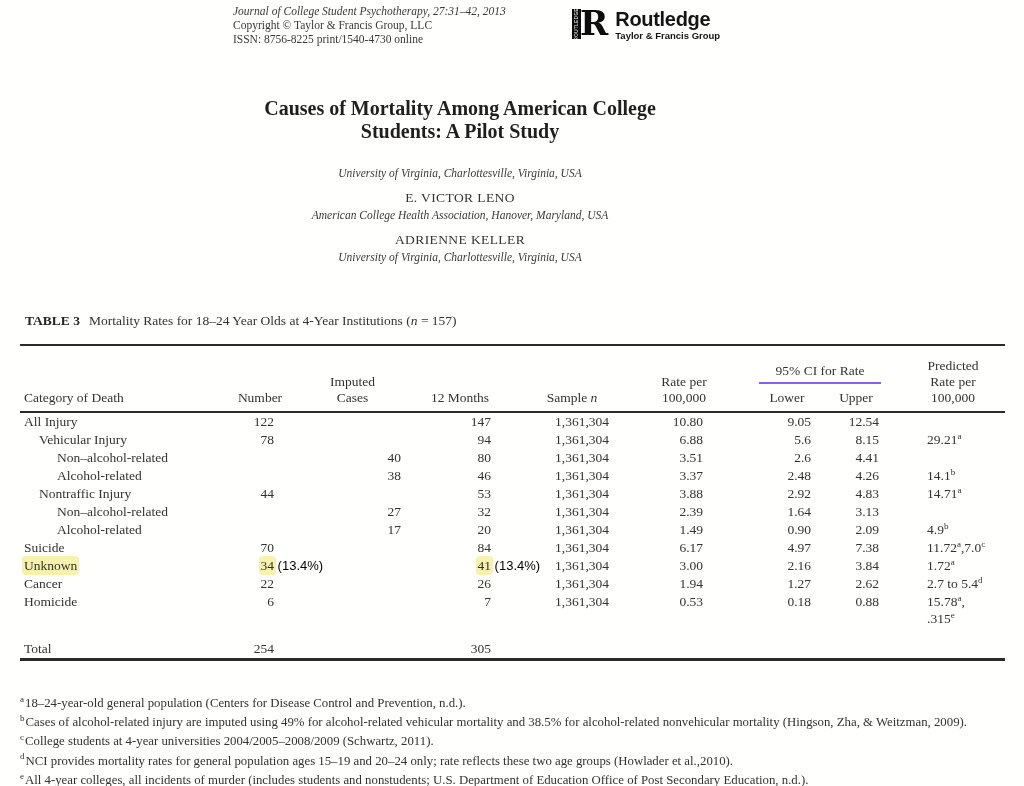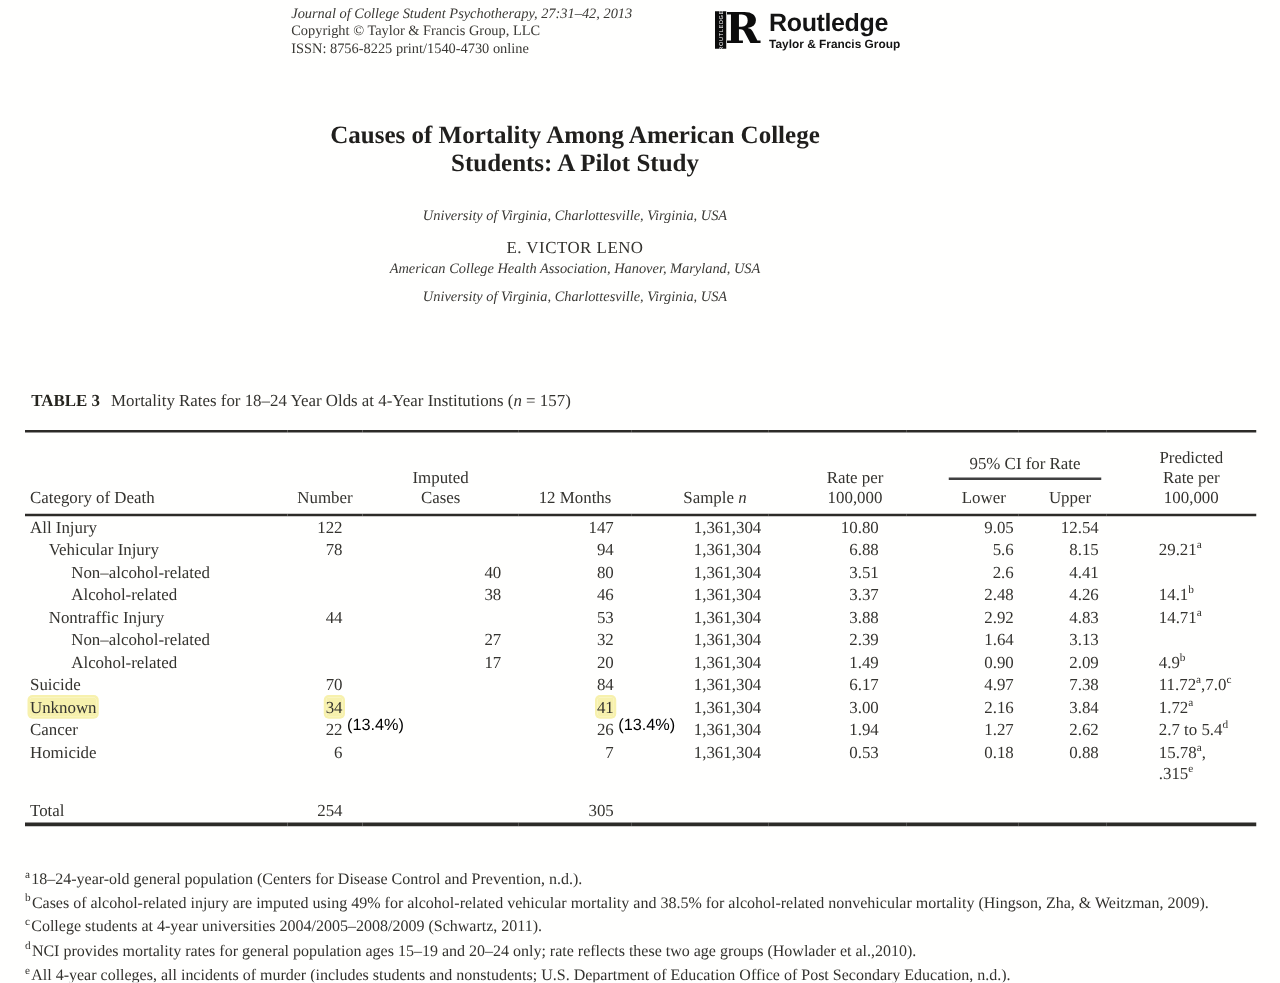--- a/index.html
+++ b/index.html
@@ -45,38 +45,38 @@
   .hrow2 th{height:22px;}
   .hb{border-bottom:2px solid #2c2b28;}
   .pb{padding-bottom:5px;}
   .center{text-align:center;}
   .cat-h{text-align:left;padding-left:4px;}
   .sample-h{padding-left:24px;}
   .rate-h{padding-left:28px;}
   .pred-h{padding-left:16px;}
   .lower-h{padding-left:34px;}
   .upper-h{padding-left:12px;}
-  .ci-inner{margin:0 4px 0 34px;border-bottom:2px solid #404040;text-align:center;padding-bottom:3px;}
+  .ci-inner{margin:0 4px 0 34px;border-bottom:2px solid #8b5cf6;text-align:center;padding-bottom:3px;}
   tbody td{height:18px;padding:0;vertical-align:top;line-height:18px;}
   tbody tr.spacer td{height:13px;}
   td.cat{text-align:left;}
   td.cat.ind0{padding-left:4px;}
   td.cat.ind1{padding-left:19px;}
   td.cat.ind2{padding-left:37px;}
   td.num{text-align:right;}
   .c-number{padding-right:16px;}
   .c-imputed{padding-right:14px;}
   .c-months{padding-right:14px;}
   .c-sample{padding-right:6px;}
   .c-rate{padding-right:22px;}
   .c-lower{padding-right:4px;}
   .c-upper{padding-right:6px;}
   td.pred{padding-left:42px;line-height:17px;}
   .vwrap{position:relative;display:inline-block;}
-  .suffix{position:absolute;left:100%;top:14px;white-space:pre;
+  .suffix{position:absolute;left:100%;top:0;white-space:pre;
           font-family:"Liberation Sans","DejaVu Sans",sans-serif;font-size:13px;color:#000;}
   .hl{background:#f7f1ad;box-shadow:0 0 0 2px #f7f1ad;border-radius:2px;}
   sup{font-size:9px;line-height:0;}
 
   
   .footnotes{position:absolute;left:20px;top:660px;width:992px;font-size:12.8px;line-height:19.2px;color:#33322e;margin-top:34px;}
   .fn sup{font-size:9px;margin-right:1px;}
 </style>
 </head>
 <body>
@@ -109,20 +109,21 @@
 
   <div class="authors">
     <div class="author">
       <div class="author-aff">University of Virginia, Charlottesville, Virginia, USA</div>
     </div>
     <div class="author">
       <div class="author-name">E. VICTOR LENO</div>
       <div class="author-aff">American College Health Association, Hanover, Maryland, USA</div>
     </div>
     <div class="author">
+      <div class="author-name">ADRIENNE KELLER</div>
       <div class="author-aff">University of Virginia, Charlottesville, Virginia, USA</div>
     </div>
   </div>
 
   <div class="caption">
     <b>TABLE 3</b><span>Mortality Rates for 18–24 Year Olds at 4-Year Institutions (</span><span class="it">n</span><span> = 157)</span>
   </div>
 
   <div class="tablewrap">
     <table>

